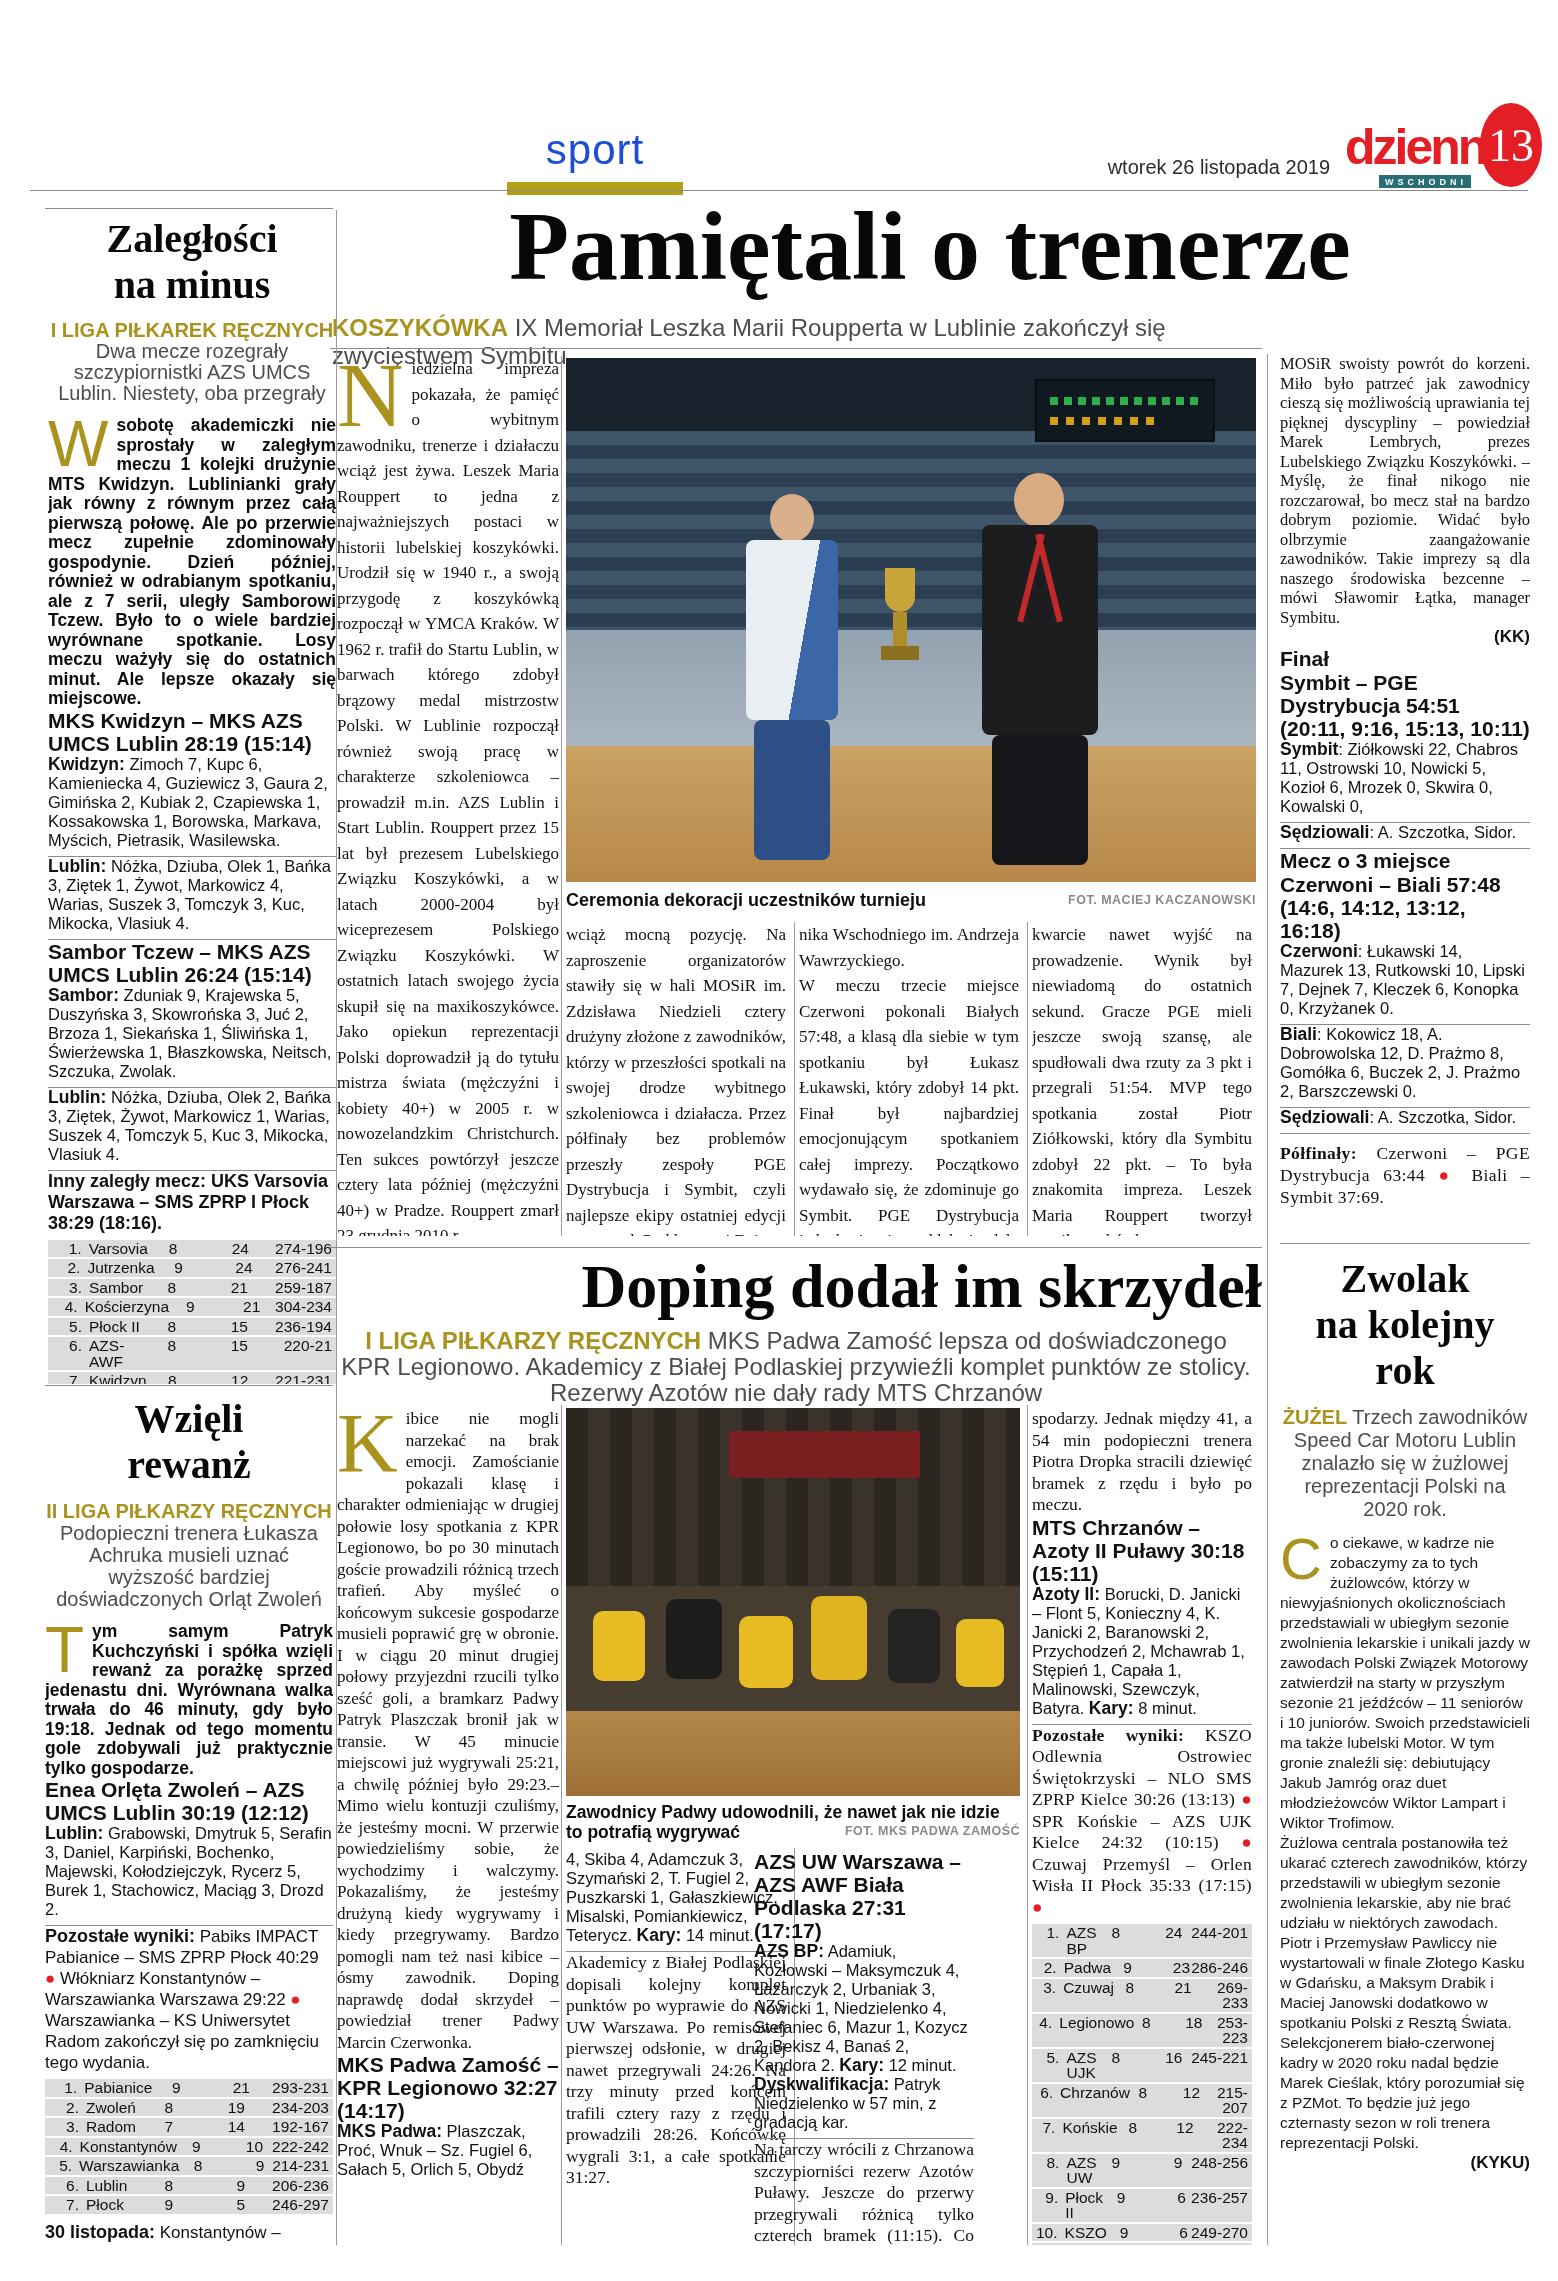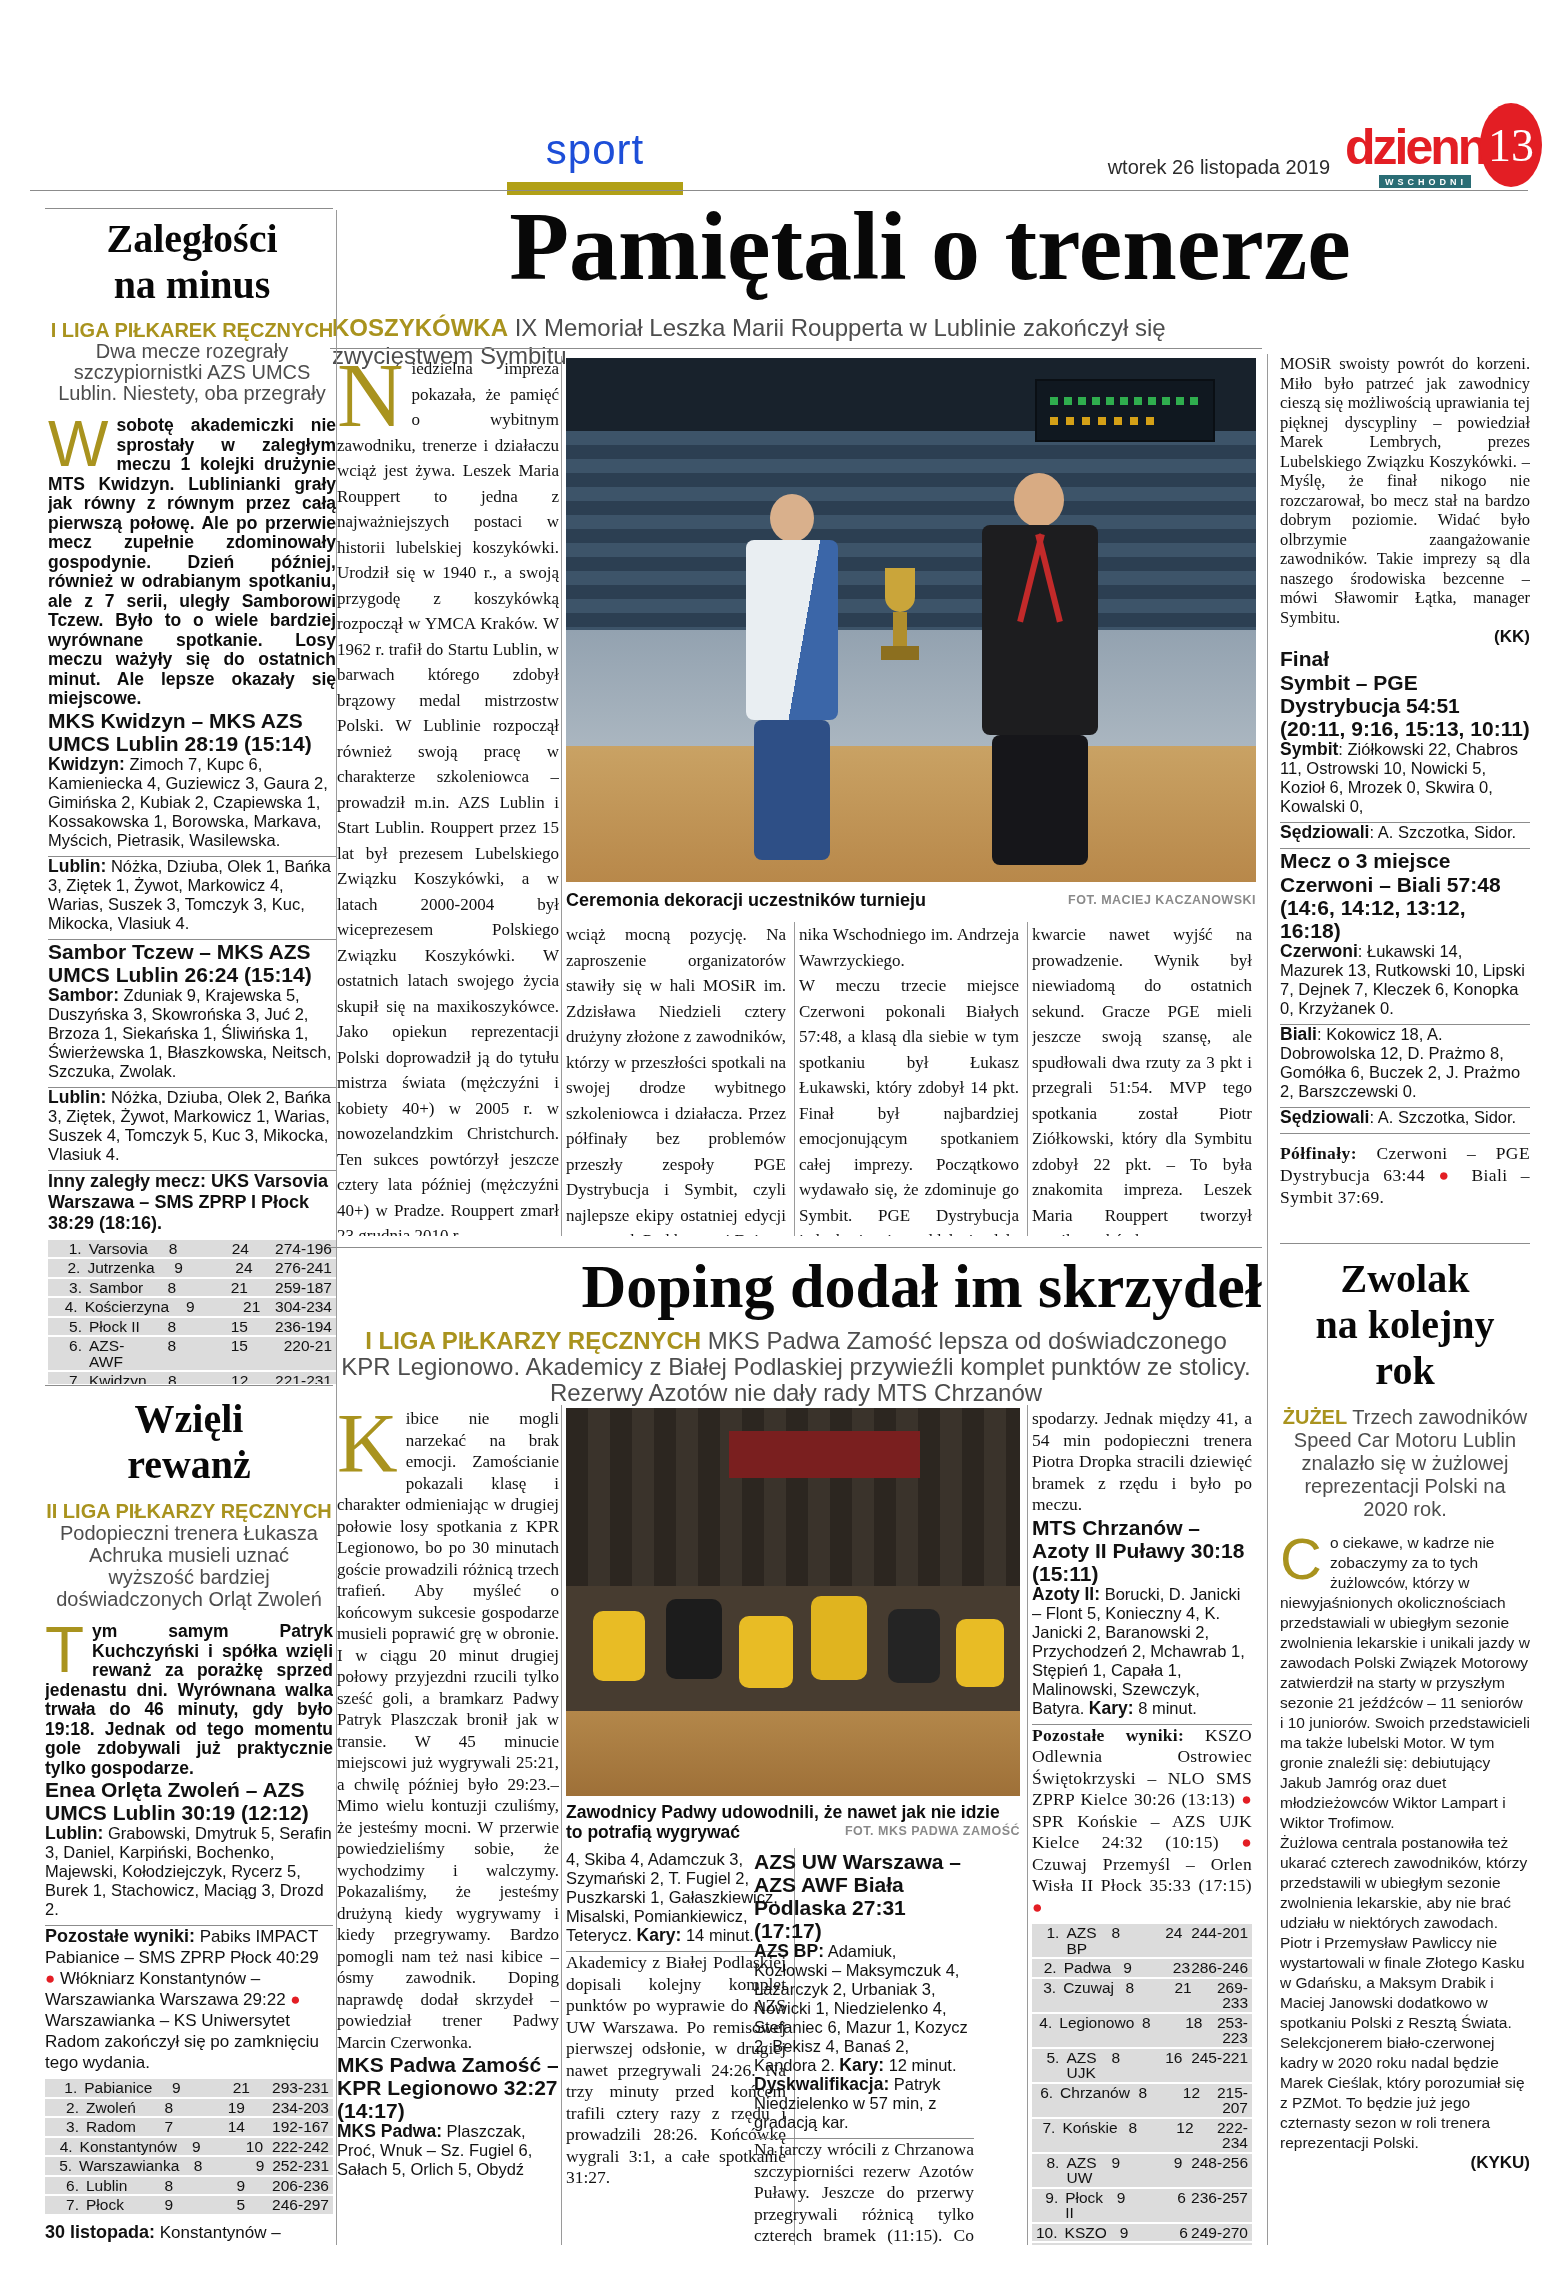--- a/index.html
+++ b/index.html
@@ -404,21 +404,21 @@
           <span class="tc c1">Konstantynów</span>
           <span class="tc c2">9</span>
           <span class="tc c3">10</span>
           <span class="tc c4">222-242</span>
         </div>
         <div class="trow">
           <span class="tc c0">5.</span>
           <span class="tc c1">Warszawianka</span>
           <span class="tc c2">8</span>
           <span class="tc c3">9</span>
-          <span class="tc c4">252-231</span>
+          <span class="tc c4">214-231</span>
         </div>
         <div class="trow">
           <span class="tc c0">6.</span>
           <span class="tc c1">Lublin</span>
           <span class="tc c2">8</span>
           <span class="tc c3">9</span>
           <span class="tc c4">206-236</span>
         </div>
         <div class="trow">
           <span class="tc c0">7.</span>

